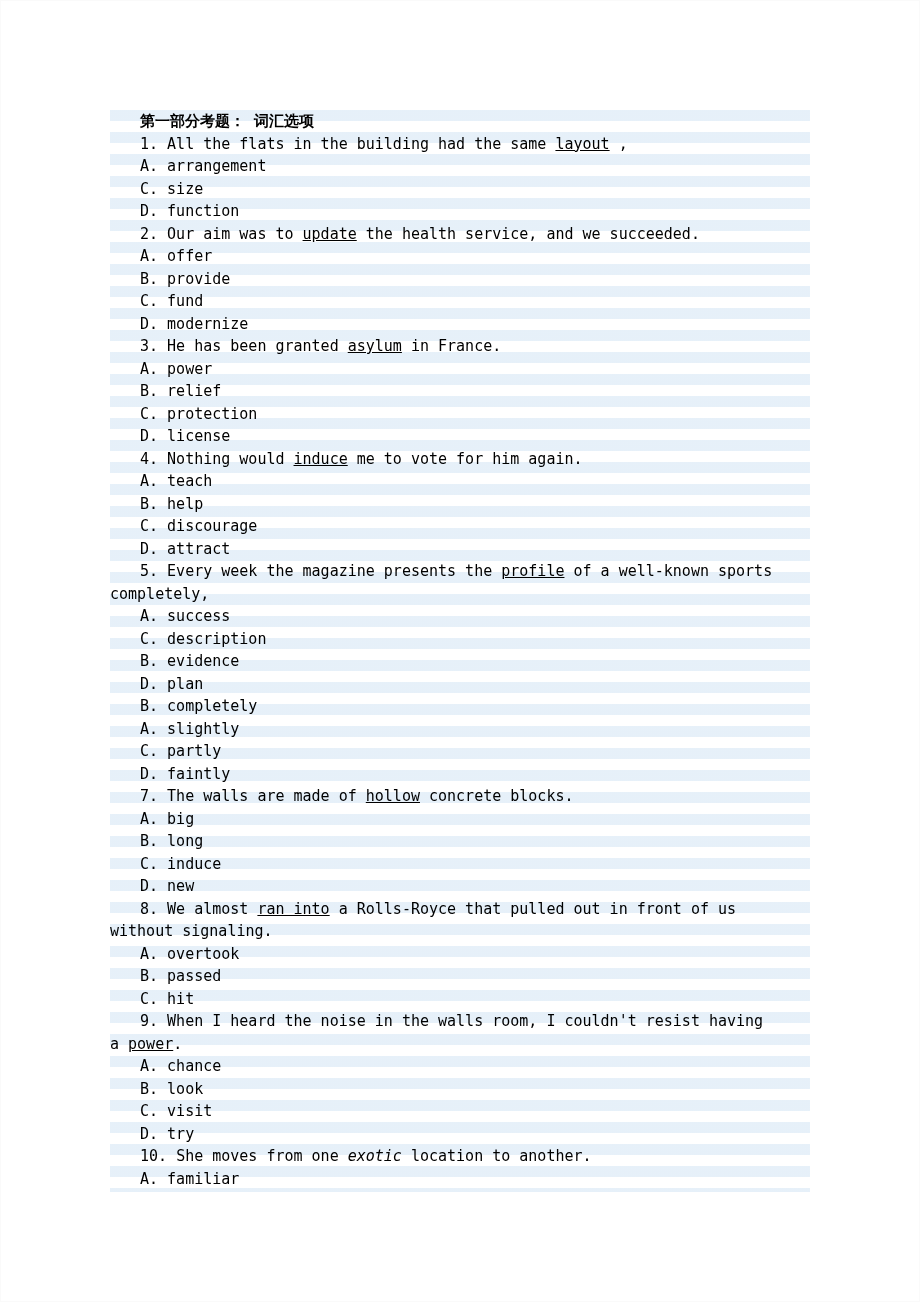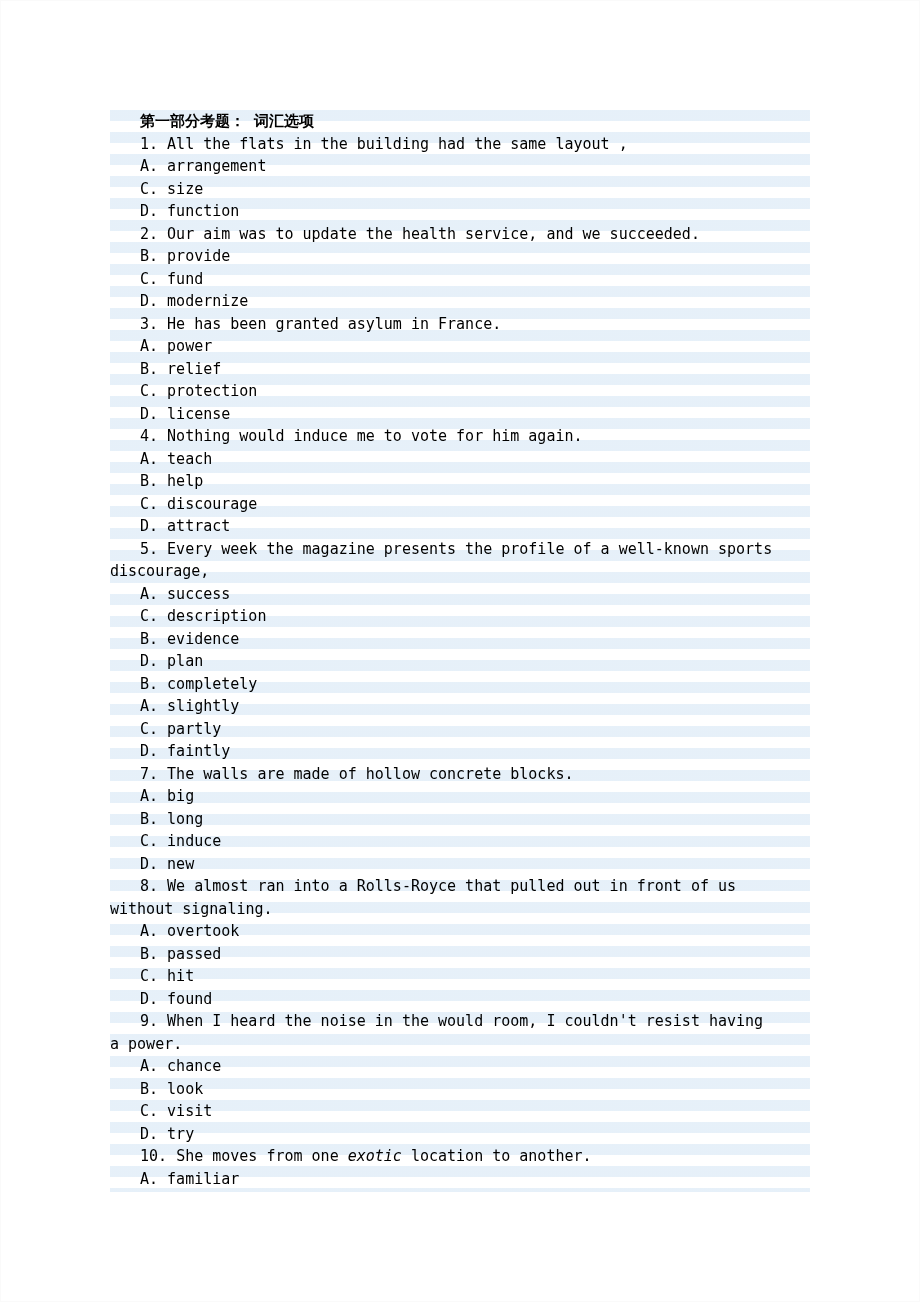--- a/index.html
+++ b/index.html
@@ -39,20 +39,21 @@
     font-weight: bold;
     text-indent: 2em;
   }
   .line {
     text-indent: 2em;
   }
   .cont {
     text-indent: 0;
   }
   .u {
+    text-decoration: underline;
   }
   .it {
     font-style: italic;
   }
 </style>
 </head>
 <body>
 
 <div class="page">
 
@@ -67,20 +68,21 @@
   <div class="line">A. <span>arrangement</span></div>
   <div class="line">C. <span>size</span></div>
   <div class="line">D. <span>function</span></div>
 
   <div class="line">
     <span>2.</span>
     <span>Our aim was to </span>
     <span class="u">update</span>
     <span> the health service, and we succeeded.</span>
   </div>
+  <div class="line">A. <span>offer</span></div>
   <div class="line">B. <span>provide</span></div>
   <div class="line">C. <span>fund</span></div>
   <div class="line">D. <span>modernize</span></div>
 
   <div class="line">
     <span>3.</span>
     <span>He has been granted </span>
     <span class="u">asylum</span>
     <span> in France.</span>
   </div>
@@ -99,21 +101,21 @@
   <div class="line">B. <span>help</span></div>
   <div class="line">C. <span>discourage</span></div>
   <div class="line">D. <span>attract</span></div>
 
   <div class="line">
     <span>5.</span>
     <span>Every week the magazine presents the </span>
     <span class="u">profile</span>
     <span> of a well-known sports</span>
   </div>
-  <div class="cont">discourage,</div>
+  <div class="cont">completely,</div>
   <div class="line">A. <span>success</span></div>
   <div class="line">C. <span>description</span></div>
   <div class="line">B. <span>evidence</span></div>
   <div class="line">D. <span>plan</span></div>
 
   <div class="line">B. <span>completely</span></div>
   <div class="line">A. <span>slightly</span></div>
   <div class="line">C. <span>partly</span></div>
   <div class="line">D. <span>faintly</span></div>
 
@@ -131,25 +133,24 @@
   <div class="line">
     <span>8.</span>
     <span>We almost </span>
     <span class="u">ran into</span>
     <span> a Rolls-Royce that pulled out in front of us</span>
   </div>
   <div class="cont">without signaling.</div>
   <div class="line">A. <span>overtook</span></div>
   <div class="line">B. <span>passed</span></div>
   <div class="line">C. <span>hit</span></div>
-  <div class="line">D. <span>found</span></div>
 
   <div class="line">
     <span>9.</span>
-    <span>When I heard the noise in the would room, I couldn't resist having</span>
+    <span>When I heard the noise in the walls room, I couldn't resist having</span>
   </div>
   <div class="cont">
     <span>a </span>
     <span class="u">power</span><span>.</span>
   </div>
   <div class="line">A. <span>chance</span></div>
   <div class="line">B. <span>look</span></div>
   <div class="line">C. <span>visit</span></div>
   <div class="line">D. <span>try</span></div>
 

